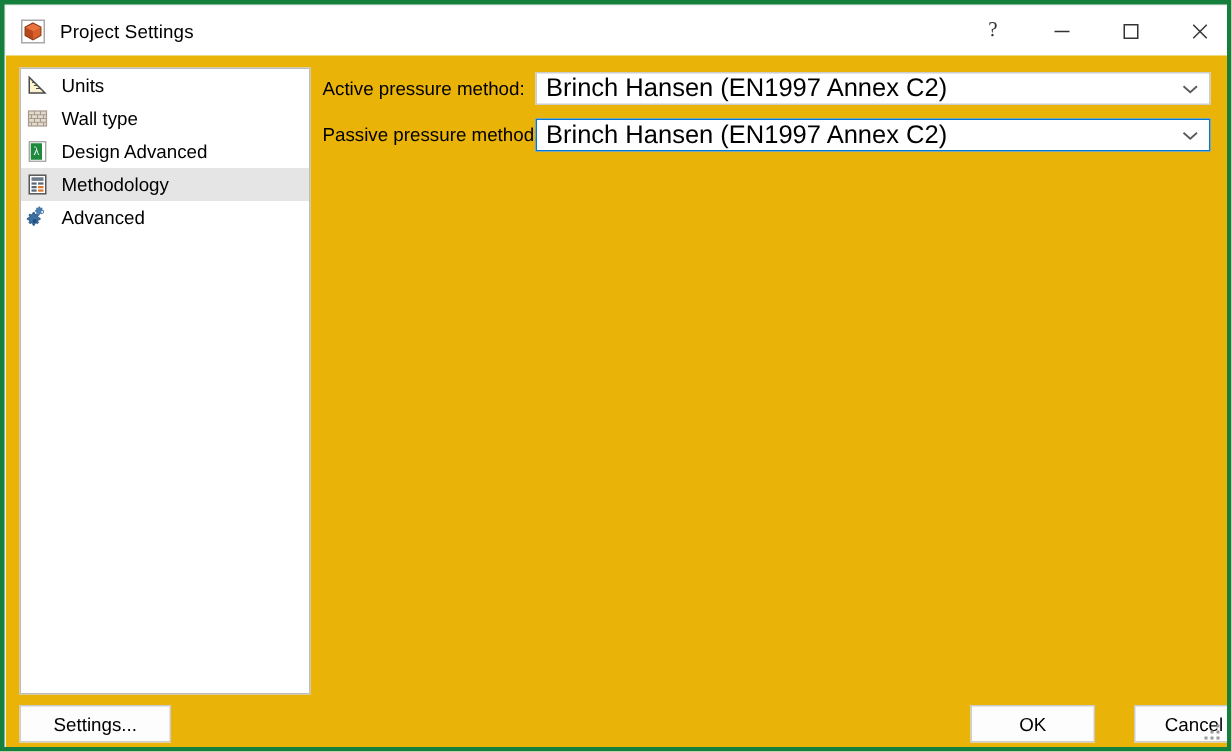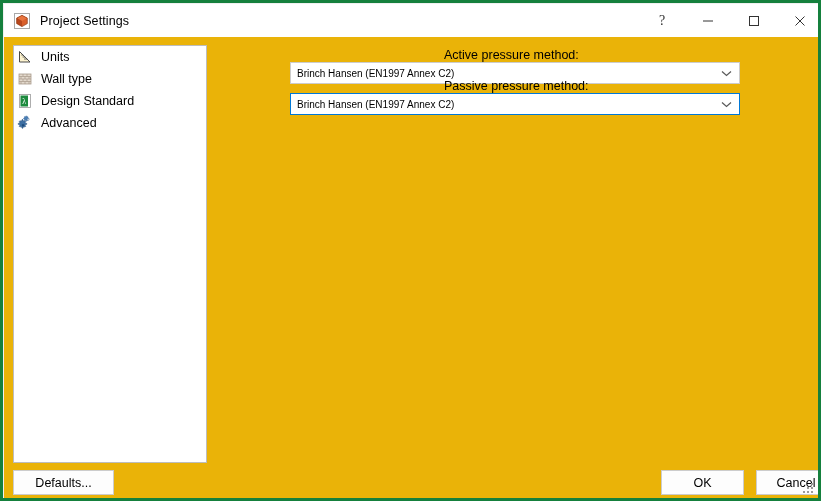--- a/index.html
+++ b/index.html
@@ -116,21 +116,20 @@
   }
 
   
   .pane { position: absolute; left: 203px; top: 0; right: 0; top: 0; height: 465px; }
   .field-row {
     position: absolute;
     left: 8px;
     display: flex;
     align-items: center;
     width: 600px;
-    flex-direction: column;
   }
   .field-row.r1 { top: 11px; }
   .field-row.r2 { top: 42px; }
   .field-label {
     font-size: 12.5px;
     color: #000;
     white-space: nowrap;
     width: 142px;
     flex: 0 0 auto;
   }
@@ -140,21 +139,21 @@
     height: 22px;
     box-sizing: border-box;
     background: #ffffff;
     border: 1px solid #cccccc;
     display: flex;
     align-items: center;
     cursor: default;
   }
   .combo.focused { border: 1px solid #0078d7; }
   .combo .val {
-    font-size: 10px;
+    font-size: 17px;
     color: #000;
     padding-left: 6px;
     white-space: nowrap;
     overflow: hidden;
   }
   .combo .chev {
     position: absolute;
     right: 7px;
     top: 0;
     height: 100%;
@@ -178,21 +177,21 @@
   }
   #defaults-btn {
     position: absolute;
     left: 9px;
     top: 433px;
     width: 101px;
     height: 25px;
   }
   #ok-btn {
     position: absolute;
-    left: 657px;
+    left: 643px;
     top: 433px;
     width: 83px;
     height: 25px;
     text-align: center;
   }
   #cancel-btn {
     position: absolute;
     left: 752px;
     top: 433px;
     width: 80px;
@@ -293,25 +292,40 @@
       </div>
 
       <div class="side-item">
         <span class="ico">
           <svg width="16" height="16" viewBox="0 0 16 16">
             <rect x="2.5" y="1.5" width="11" height="13" fill="#ffffff" stroke="#9a9a9a" stroke-width="0.8"></rect>
             <rect x="3.5" y="2.5" width="7.5" height="11" fill="#1d8a3e"></rect>
             <text x="7.2" y="10.5" font-size="8" fill="#ffffff" text-anchor="middle" font-family="Liberation Serif, serif">λ</text>
           </svg>
         </span>
-        <span class="lbl">Design Standard</span>
-      </div>
-
-
-
+        <span class="lbl">Design Advanced</span>
+      </div>
+
+
+
+      <div class="side-item selected">
+        <span class="ico">
+          <svg width="16" height="16" viewBox="0 0 16 16">
+            <rect x="2.5" y="1.8" width="11" height="12.4" fill="#ffffff" stroke="#55565a" stroke-width="1"></rect>
+            <rect x="4" y="3.2" width="8" height="2.4" fill="#6d7a88"></rect>
+            <rect x="4" y="6.6" width="3.4" height="1.5" fill="#5a6672"></rect>
+            <rect x="8.4" y="6.6" width="3.6" height="1.5" fill="#5a6672"></rect>
+            <rect x="4" y="9" width="3.4" height="1.5" fill="#5a6672"></rect>
+            <rect x="8.4" y="9" width="3.6" height="1.5" fill="#d9782c"></rect>
+            <rect x="4" y="11.3" width="3.4" height="1.5" fill="#5a6672"></rect>
+            <rect x="8.4" y="11.3" width="3.6" height="1.5" fill="#d9782c"></rect>
+          </svg>
+        </span>
+        <span class="lbl">Methodology</span>
+      </div>
 
       <div class="side-item">
         <span class="ico">
           <svg width="16" height="16" viewBox="0 0 16 16">
             <g fill="#4a7fb5" stroke="#2f5f93" stroke-width="0.6">
               <path d="M10.8 1.6 l0.9 0 0.25 1.1 0.85 0.45 1-0.5 0.65 0.65 -0.5 1 0.45 0.85 1.1 0.25 0 0.9 -1.1 0.25 -0.45 0.85 0.5 1 -0.65 0.65 -1-0.5 -0.85 0.45 -0.25 1.1 -0.9 0 -0.25-1.1 -0.85-0.45 -1 0.5 -0.65-0.65 0.5-1 -0.45-0.85 -1.1-0.25 0-0.9 1.1-0.25 0.45-0.85 -0.5-1 0.65-0.65 1 0.5 0.85-0.45 Z" transform="translate(-0.6,0.2) scale(0.62) translate(4.5,-0.5)"></path>
             </g>
             <circle cx="11.1" cy="4.3" r="1" fill="#ffffff" stroke="#2f5f93" stroke-width="0.5"></circle>
             <g fill="#3d6fa3" stroke="#25507e" stroke-width="0.7">
               <path d="M5.5 4.6 l1.1 0 0.3 1.35 1.05 0.55 1.2-0.6 0.8 0.8 -0.6 1.2 0.55 1.05 1.35 0.3 0 1.1 -1.35 0.3 -0.55 1.05 0.6 1.2 -0.8 0.8 -1.2-0.6 -1.05 0.55 -0.3 1.35 -1.1 0 -0.3-1.35 -1.05-0.55 -1.2 0.6 -0.8-0.8 0.6-1.2 -0.55-1.05 -1.35-0.3 0-1.1 1.35-0.3 0.55-1.05 -0.6-1.2 0.8-0.8 1.2 0.6 1.05-0.55 Z" transform="translate(-0.3,-0.3) scale(0.82) translate(1.0,1.4)"></path>
@@ -345,21 +359,21 @@
           <span class="chev">
             <svg width="11" height="7" viewBox="0 0 11 7">
               <polyline points="1,1.5 5.5,5.5 10,1.5" fill="none" stroke="#5a5a5a" stroke-width="1.2"></polyline>
             </svg>
           </span>
         </div>
       </div>
 
     </div>
 
-    <button class="btn" id="defaults-btn">Defaults...</button>
+    <button class="btn" id="defaults-btn">Settings...</button>
     <button class="btn" id="ok-btn">OK</button>
     <button class="btn" id="cancel-btn">Cancel</button>
 
   </div>
 
   <div class="grip">
     <i style="left:8px; top:0px;"></i>
     <i style="left:4px; top:4px;"></i>
       <i style="left:8px; top:4px;"></i>
     <i style="left:0px; top:8px;"></i>

